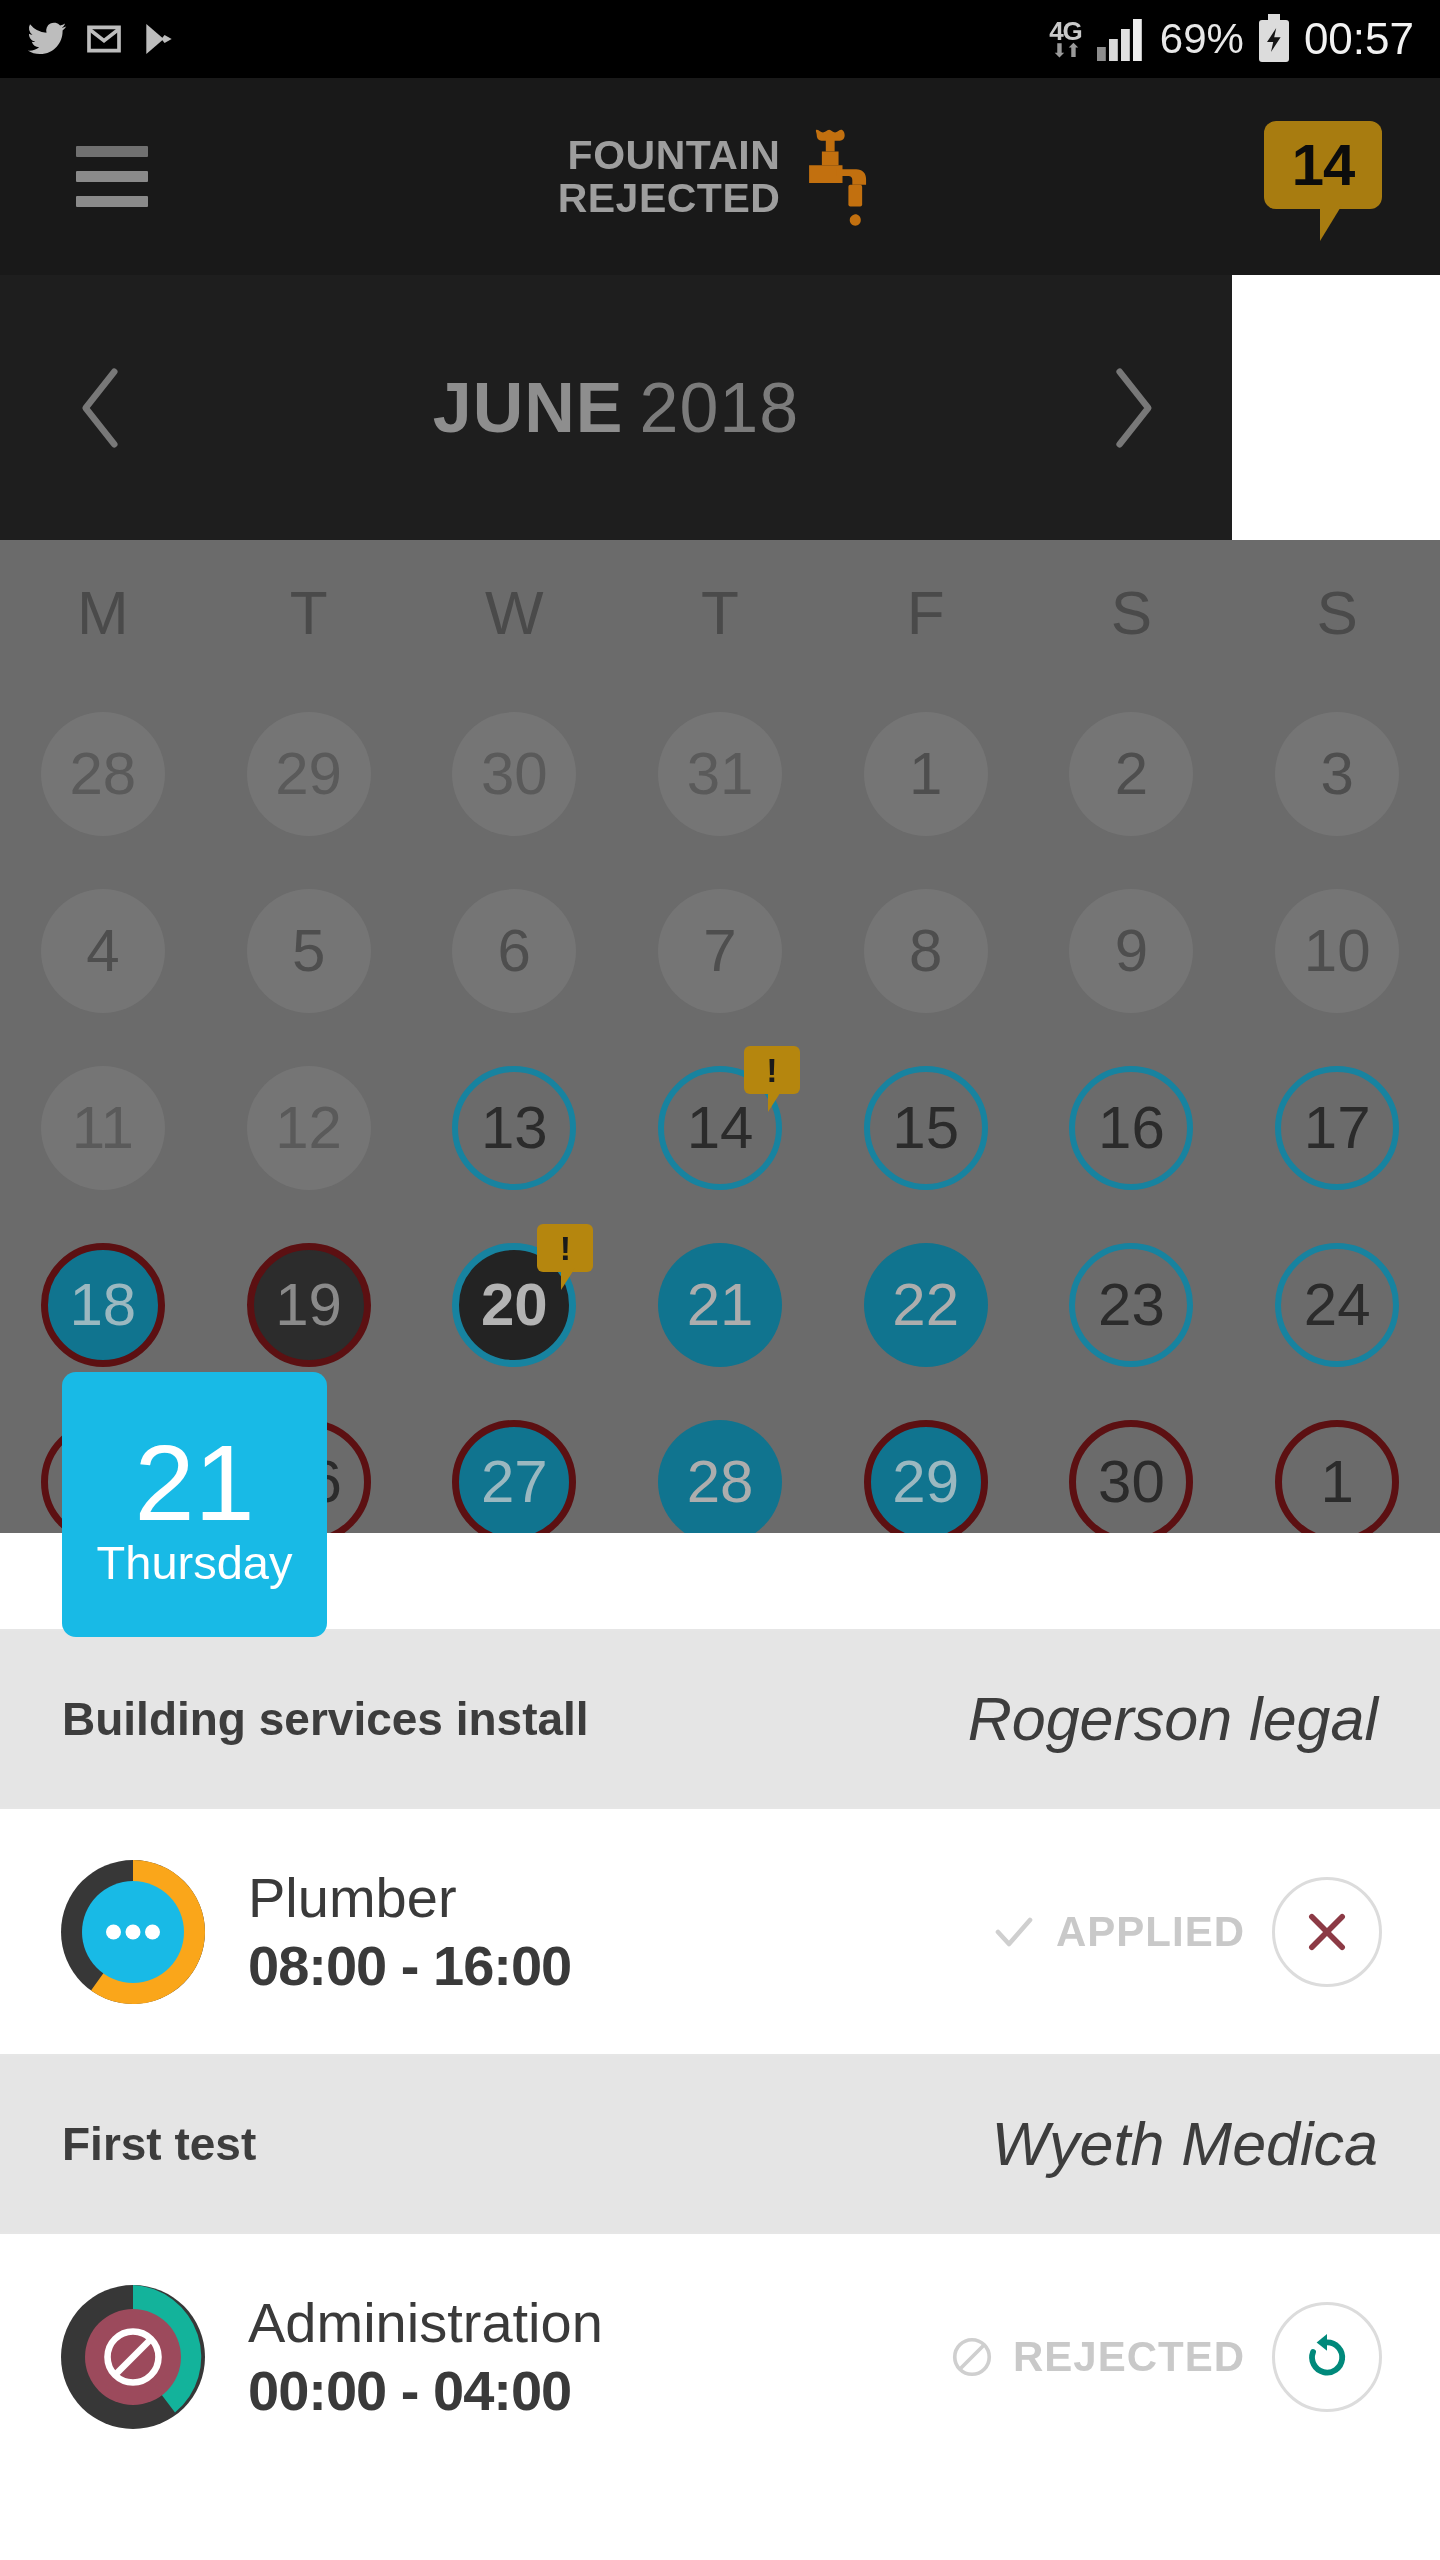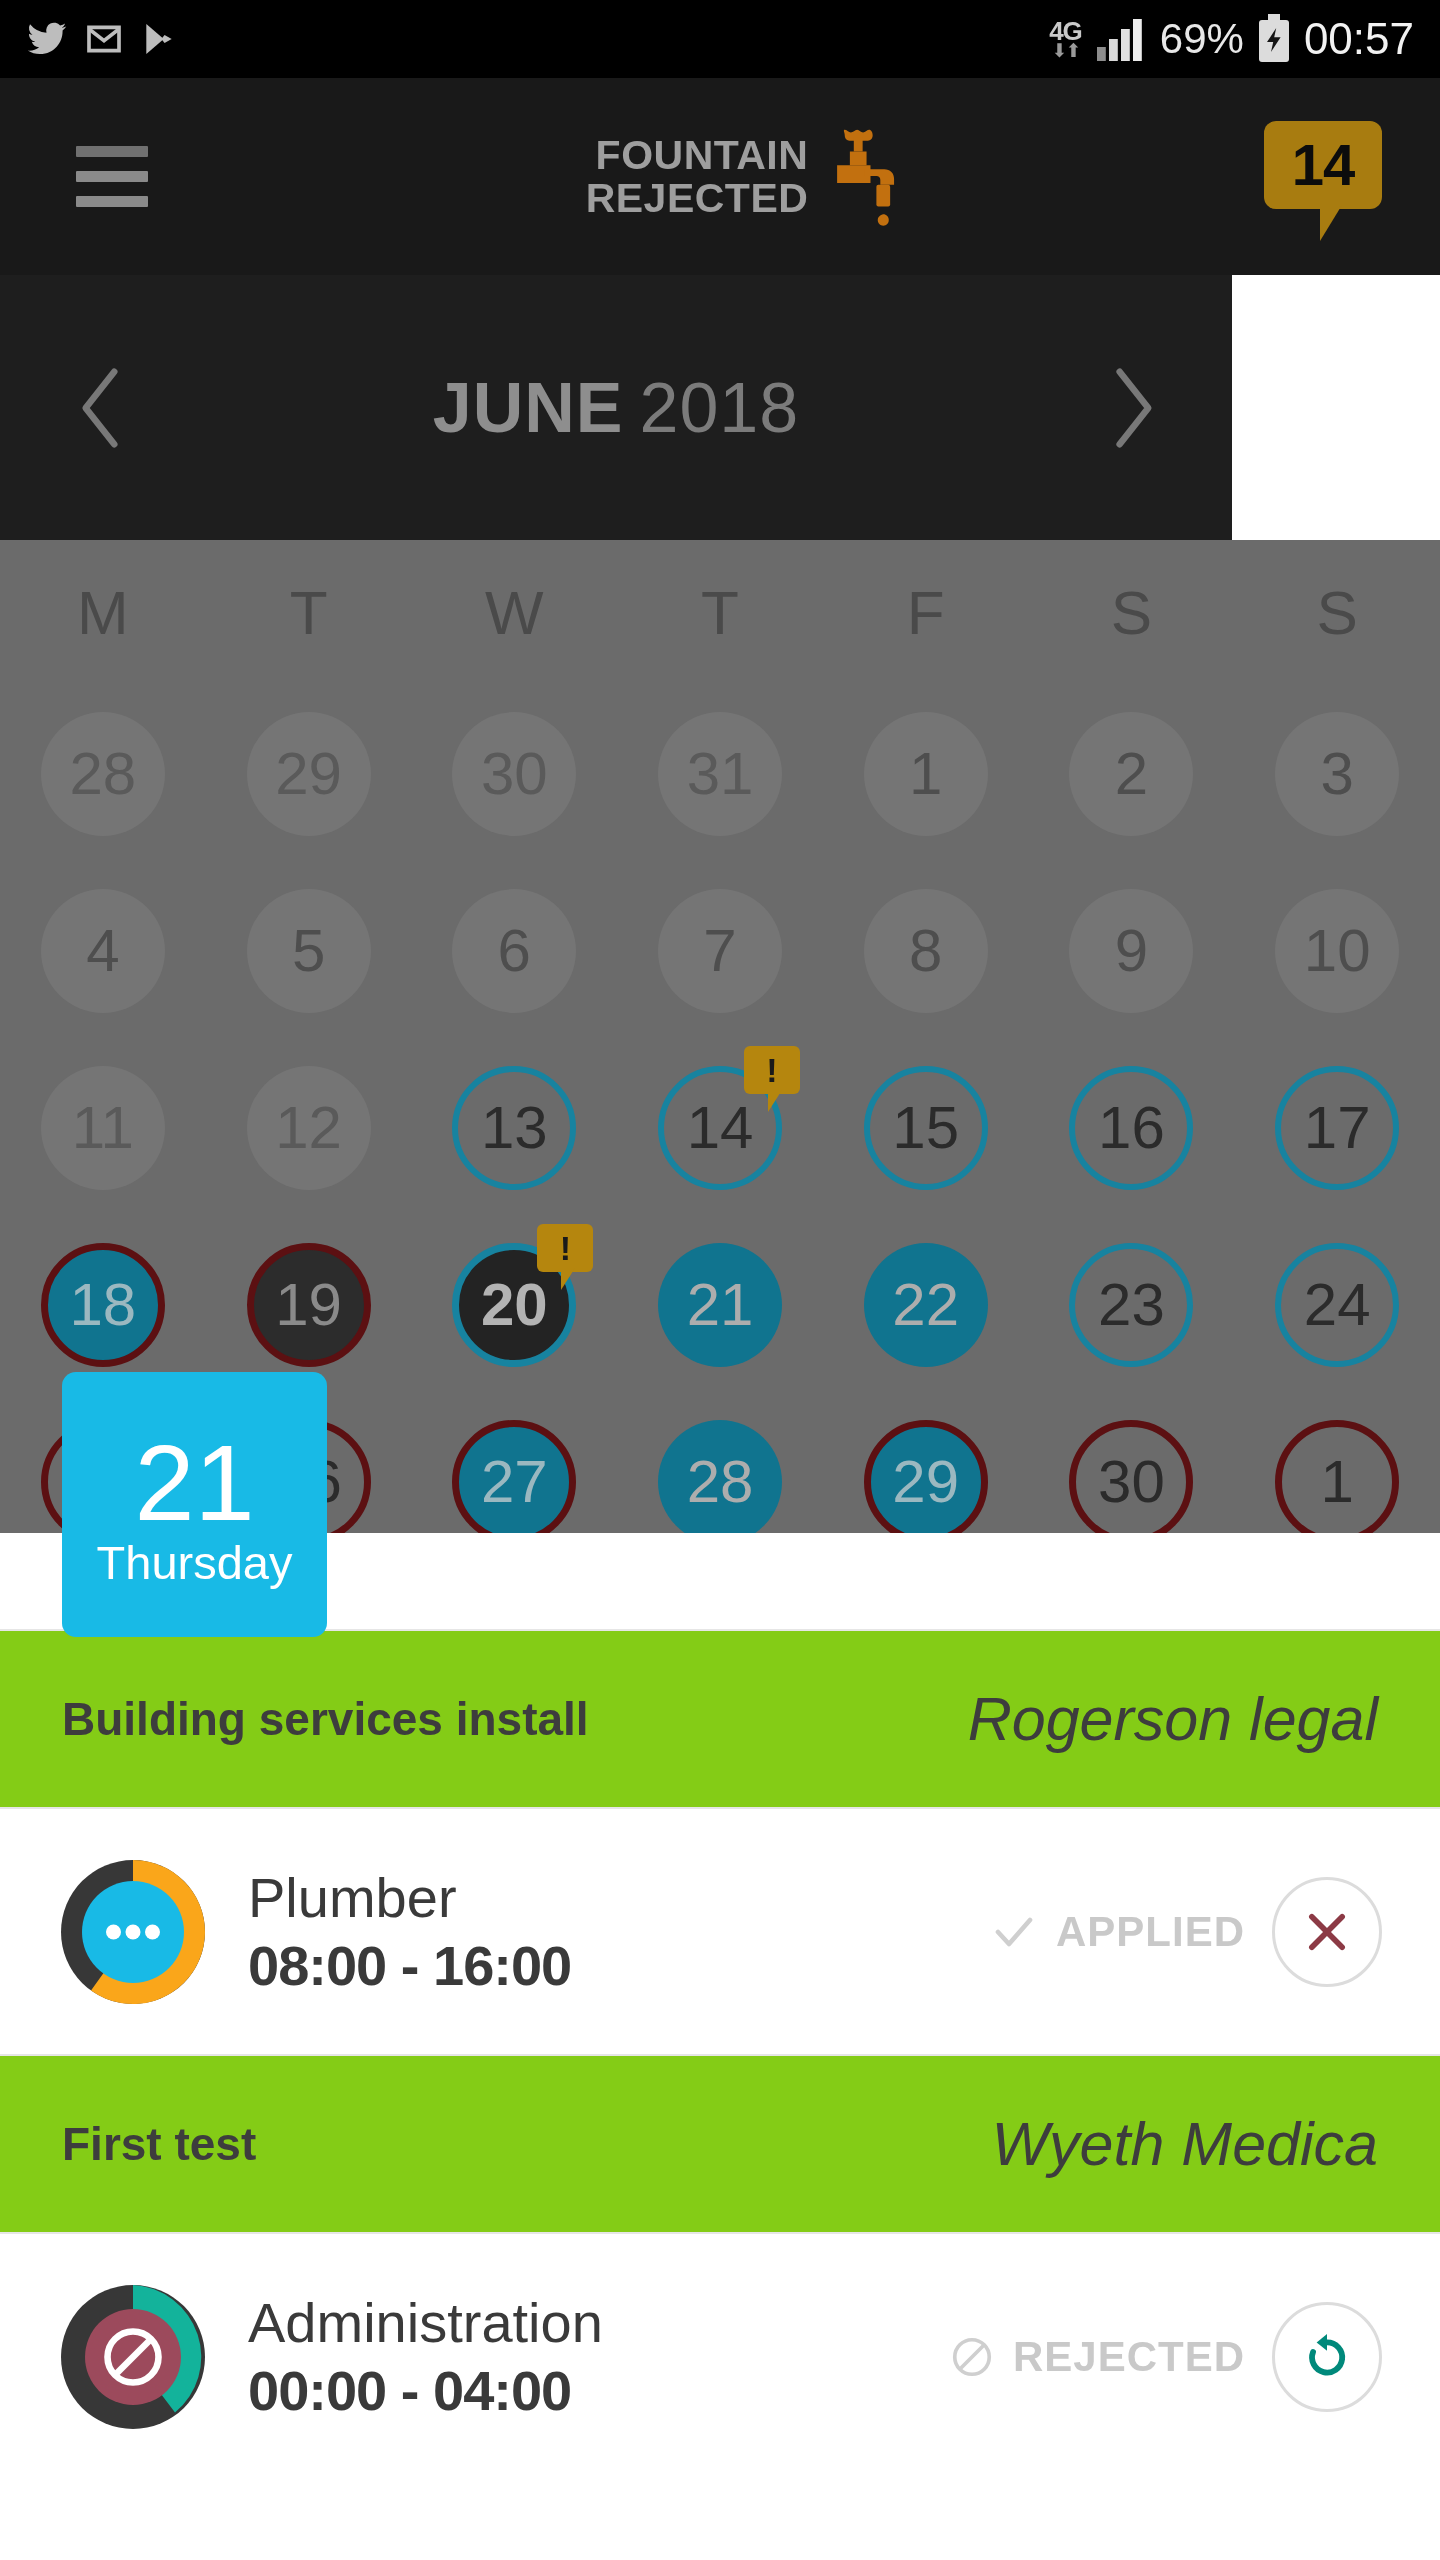--- a/index.html
+++ b/index.html
@@ -29,21 +29,21 @@
   
   .appbar {
     position:absolute; top:78px; left:0; width:1440px; height:197px;
     background:#191919; display:flex; align-items:center;
   }
   .hamburger { width:72px; margin-left:76px; display:flex; flex-direction:column; gap:14px; cursor:pointer; }
   .hamburger span { display:block; height:11px; border-radius:1px; background:#8a8a8a; }
   .hamburger span:nth-child(1){ background:#707070; }
   .brand {
     position:absolute; left:50%; transform:translateX(-50%);
-    display:flex; align-items:center; gap:6px;margin-left:28px;
+    display:flex; align-items:center; gap:6px;
   }
   .brand-txt {
     font-size:41px; font-weight:bold; color:#9e9e9e;
     line-height:1.04; text-align:right; letter-spacing:0.5px;
   }
   .tap-icon { width:96px; height:110px; }
   .notif {
     position:absolute; right:58px; top:50%; transform:translateY(-50%);
     width:118px; height:112px; cursor:pointer;
   }
@@ -123,21 +123,21 @@
   }
   .dc-num { font-size:108px; color:#ffffff; font-weight:300; line-height:1; }
   .dc-day { font-size:47px; color:#ffffff; font-weight:400; line-height:1; }
 
   
   .sheet { position:absolute; top:1533px; left:0; width:1440px; height:1027px; background:#fff; }
   .sep { height:2px; background:#e6e6e6; width:100%; }
 
   .joblabel {
     height:176px; display:flex; align-items:center;
-    padding:0 62px; background:#84cc16;
+    padding:0 62px; background:#e5e5e5;
   }
   .jl-title { font-size:46px; font-weight:bold; color:#3d3d3d; }
   .jl-client { margin-left:auto; font-size:61px; font-weight:400; color:#3d3d3d;font-style:italic; }
 
   .jobrow {
     height:245px; display:flex; align-items:center; padding:0 58px; background:#fff;
   }
   .jobicon { width:150px; height:150px; flex:0 0 150px; }
   .jobinfo { margin-left:40px; display:flex; flex-direction:column; gap:6px; }
   .ji-role { font-size:56px; color:#3a3a3a; font-weight:400; line-height:1.1; }

